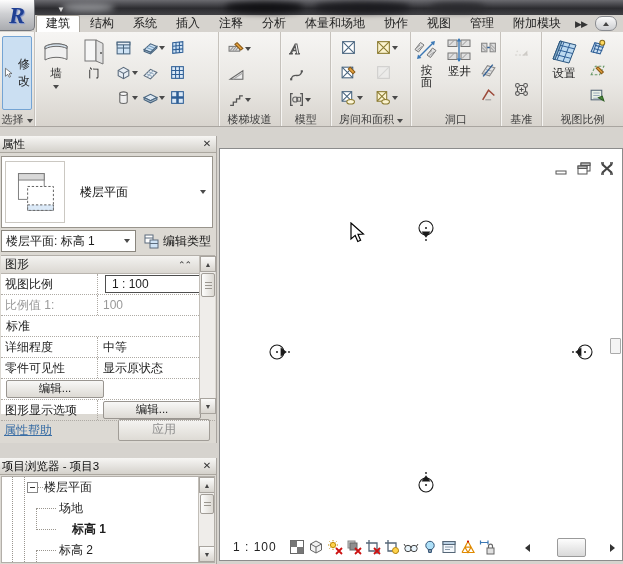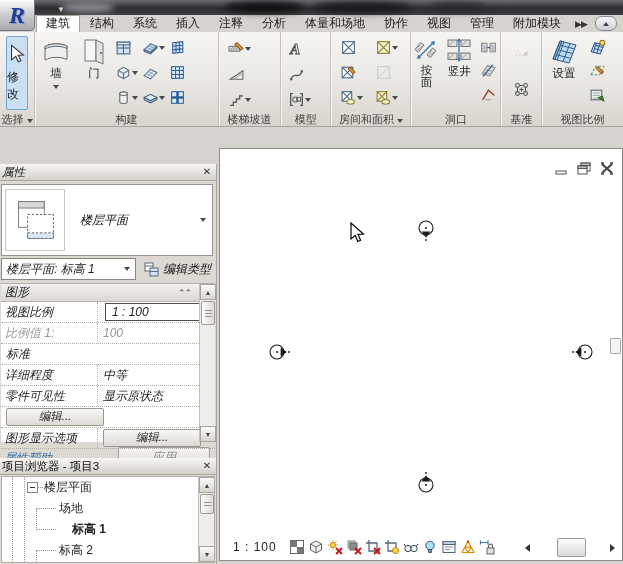--- a/index.html
+++ b/index.html
@@ -30,31 +30,31 @@
   .ribbon{position:absolute;left:0;top:32px;width:623px;height:94px;display:flex;
           background:linear-gradient(180deg,#f6f5f3,#e9e7e3 55%,#d8d4ce);border-bottom:1px solid #a9a5a0;}
   .rpanel{display:flex;flex-direction:column;border-right:1px solid #c6c2bc;box-shadow:1px 0 0 #f6f5f3;}
   .rbody{flex:1;display:flex;align-items:flex-start;padding-top:3px;}
   .plabel{height:15px;line-height:13px;text-align:center;font-size:11px;color:#3d3d3d;white-space:nowrap;
           display:flex;align-items:flex-end;justify-content:center;gap:3px;}
   .caret{display:inline-block;width:0;height:0;border:3px solid transparent;border-top:4px solid #4a4a4a;margin-top:3px;}
   .bigbtn{display:flex;flex-direction:column;align-items:center;justify-content:flex-start;gap:1px;
           padding:2px 1px;border-radius:2px;font-size:11.5px;color:#222;}
   .modify-btn{margin:1px 20px;width:28px;height:72px;background:#cbdff2;border:1px solid #74a4d4;
-          display:flex;flex-direction:column;align-items:center;justify-content:center;gap:4px;border-radius:2px;}
+          display:flex;flex-direction:row;align-items:center;justify-content:center;gap:4px;border-radius:2px;}
   .icongrid{display:grid;grid-auto-flow:column;grid-template-rows:repeat(3,25px);gap:0 2px;margin-left:3px;}
   .ric{width:17px;height:17px;display:inline-block;}
   .cell{display:flex;align-items:center;height:25px;padding:0 1px;}
   .smallcol{display:flex;flex-direction:column;justify-content:space-between;height:76px;padding:1px 2px;}
   .dim{opacity:.55}
   
   .palette-title{height:16px;background:linear-gradient(180deg,#f7f6f4,#d4d1cb);border-bottom:1px solid #aba79f;
           display:flex;align-items:center;padding:0 2px;font-size:11.5px;color:#111;}
   .pt-x{margin-left:auto;width:14px;height:13px;text-align:center;line-height:12px;font-size:10px;color:#333;font-weight:bold;}
-  .props{position:absolute;left:0;top:164px;width:216px;height:307px;background:#dcd9d3;border-right:1px solid #a9a5a0;font-style:italic;}
+  .props{position:absolute;left:0;top:136px;width:216px;height:307px;background:#dcd9d3;border-right:1px solid #a9a5a0;}
   .type-sel{margin:3px 3px 2px 1px;height:70px;background:#fff;border:1px solid #98948c;display:flex;align-items:center;}
   .preview{width:58px;height:60px;margin:3px;border:1px solid #cbc8c2;display:flex;align-items:center;justify-content:center;background:#fff;}
   .ts-label{flex:1;padding-left:12px;color:#111;}
   .ts-caret{width:18px;display:flex;justify-content:center;}
   .combo-row{display:flex;margin:2px 1px 3px 1px;height:22px;align-items:center;}
   .combo{width:129px;height:20px;background:#fff;border:1px solid #8a867e;display:flex;align-items:center;padding-left:4px;}
   .combo .caret{margin-left:auto;margin-right:5px;}
   .edit-type{flex:1;display:flex;align-items:center;gap:4px;padding-left:8px;color:#111;}
   .pgrid{position:relative;margin-left:1px;width:214px;height:158px;background:#fff;border-top:1px solid #b3afa9;}
   .ghead{height:17px;background:linear-gradient(180deg,#f3f2f0,#dbd8d2);border-bottom:1px solid #b9b5af;
@@ -238,23 +238,20 @@
               </svg>
             </span>
           <span class="cell">
               <svg class="ric" viewBox="0 0 16 16">
                 <rect x="2.5" y="2.5" width="11" height="11" fill="#dbe9f7" stroke="#2f5f96"></rect>
                 <path d="M8,2.5 8,13.5 M2.5,8 13.5,8" stroke="#2f5f96" stroke-width="2.4"></path>
               </svg>
             </span>
         </div>
       </div>
-      <div class="plabel">
-          <span>构建</span>
-        </div>
     </div>
 
     <div class="rpanel" style="width:62px">
       <div class="rbody">
         <div class="smallcol" style="margin-left:6px">
           <span class="cell">
               <svg class="ric" viewBox="0 0 16 16">
                 <rect x="1" y="6" width="10" height="4.5" fill="#e3e3e3" stroke="#777"></rect>
                 <path d="M2,10 5,6.5 M4.5,10 7.5,6.5 M7,10 10,6.5" stroke="#999"></path>
                 <path d="M8.5,2.5 14,8 12,9.5 6.5,4Z" fill="#e8a33d" stroke="#8a5a17"></path>

